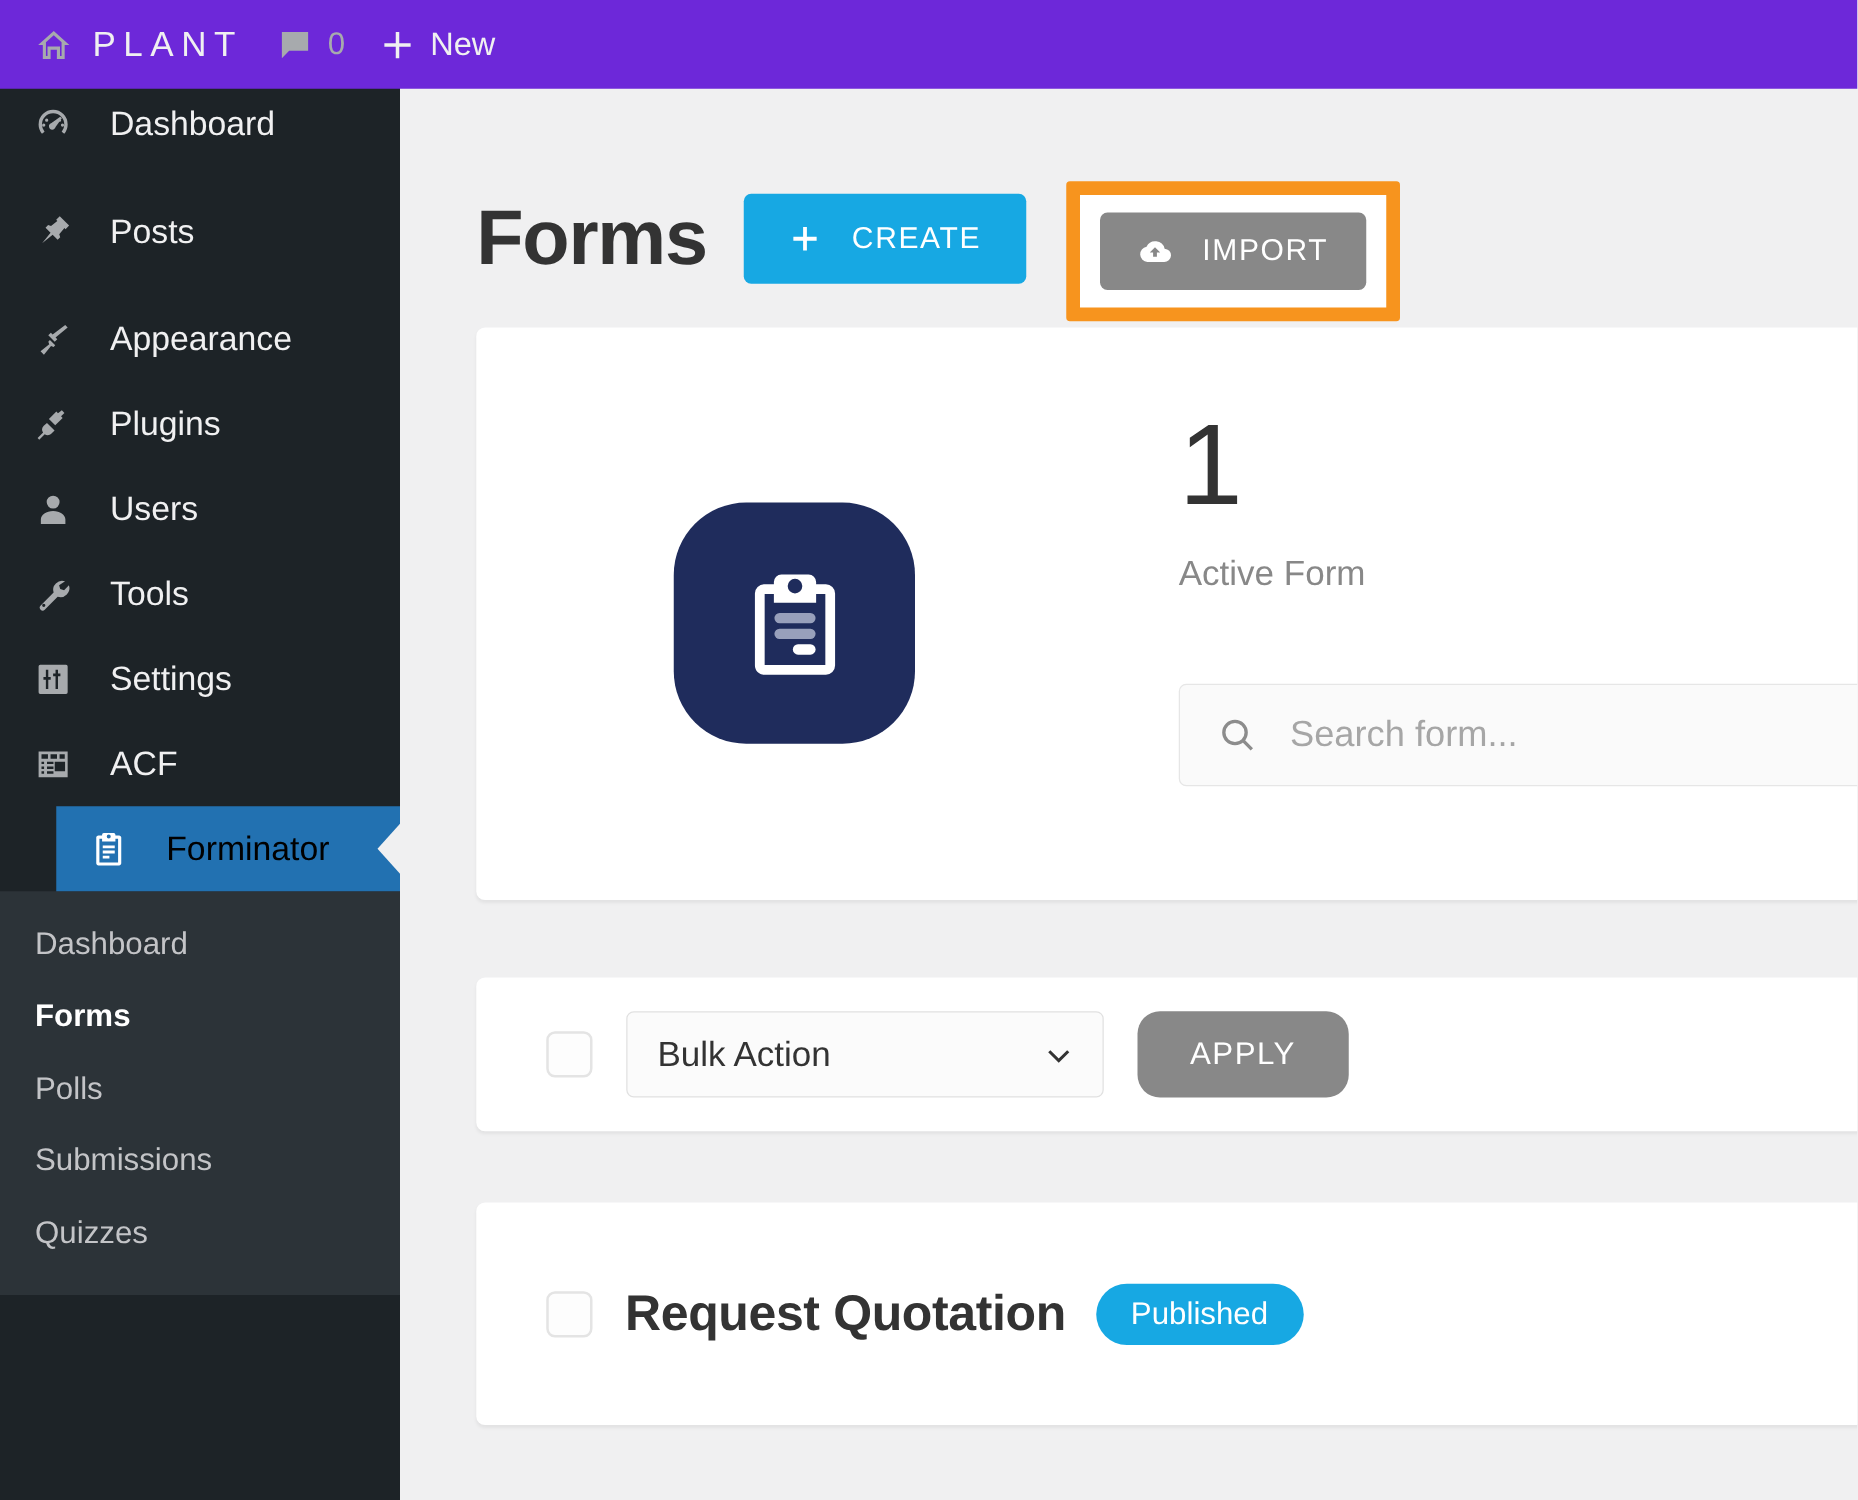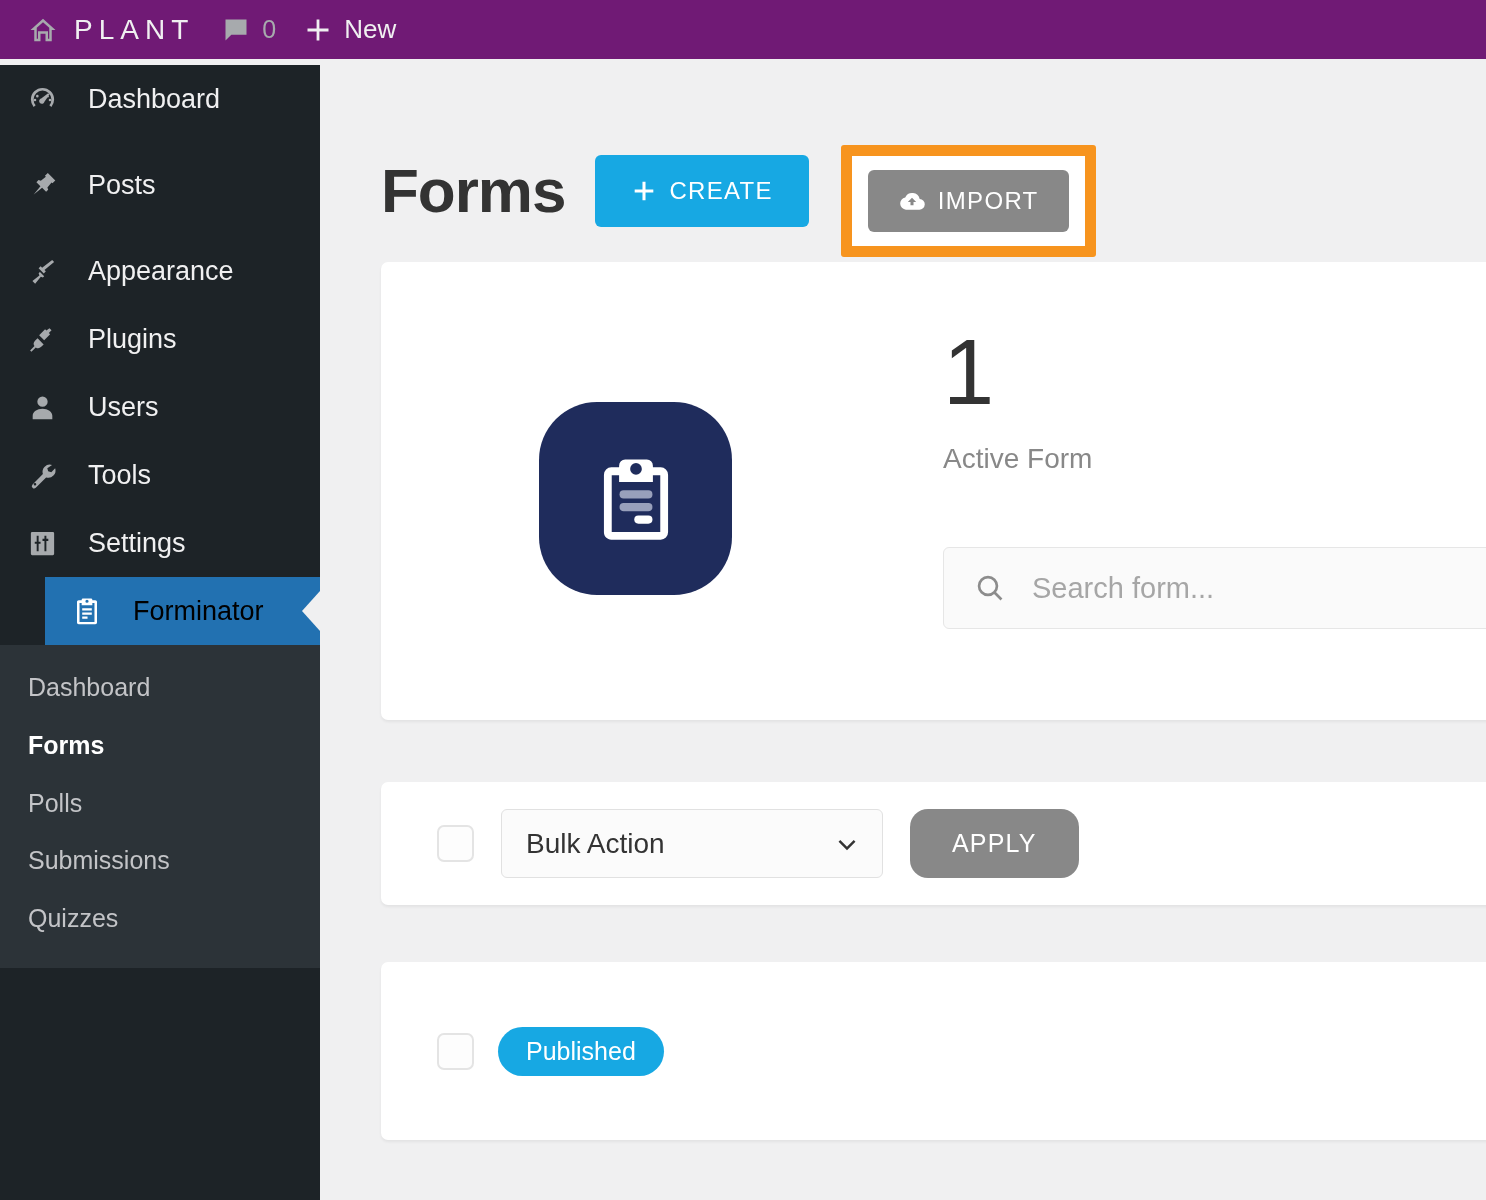--- a/index.html
+++ b/index.html
@@ -16,22 +16,22 @@
     background: #f0f0f1;
     color: #1d2327;
     -webkit-font-smoothing: antialiased;
   }
 
   .screen { position: relative; width: 1486px; height: 1200px; overflow: hidden; }
 
   
   .adminbar {
     position: absolute; top: 0; left: 0;
-    width: 1486px; height: 59px;
-    background: #701a75;
+    width: 1486px; height: 71px;
+    background: #6d28d9;
     display: flex; align-items: center;
     padding-left: 14px;
     z-index: 40;
   }
   .ab-item {
     display: flex; align-items: center;
     height: 65px;
     padding: 0 14px;
     color: #f0f0f1;
     font-size: 25px;
@@ -122,21 +122,21 @@
   .page-title {
     font-size: 62px;
     font-weight: 700;
     color: #333;
     letter-spacing: -1px;
     line-height: 1;
     margin-right: 30px;
   }
   .btn {
     display: inline-flex; align-items: center; justify-content: center;
-    gap: 12px;
+    gap: 24px;
     border: none;
     border-radius: 6px;
     font-family: "Liberation Sans", sans-serif;
     font-size: 24px;
     letter-spacing: 1.3px;
     color: #fff;
     cursor: pointer;
     white-space: nowrap;
   }
   .btn-create {
@@ -399,20 +399,28 @@
 
     <div class="menu-item">
       <span class="mi-icon">
         <svg width="31" height="31" viewBox="0 0 24 24">
             <path d="M4 3h16a1 1 0 0 1 1 1v16a1 1 0 0 1-1 1H4a1 1 0 0 1-1-1V4a1 1 0 0 1 1-1zm5 3H7.5v4.6H6v1.6h1.5V18H9v-5.8h1.5v-1.6H9V6zm6 0h-1.5v2.4H12V10h1.5v8H15v-8h1.5V8.4H15V6z"></path>
           </svg>
       </span>
       <span>Settings</span>
     </div>
 
+    <div class="menu-item">
+      <span class="mi-icon">
+        <svg width="31" height="31" viewBox="0 0 24 24">
+            <path d="M3 4h18v16H3V4zm1.8 1.8v2.7h4v-2.7h-4zm5.6 0v2.7h4v-2.7h-4zm5.6 0v2.7h3.2v-2.7h-3.2zM4.8 10.3v1.5h1.6v-1.5H4.8zm3.4 0v1.5h4v-1.5h-4zm4.8 0v6h6.4v-6h-6.4zM4.8 13.3v1.5h1.6v-1.5H4.8zm3.4 0v1.5h4v-1.5h-4zM4.8 16.3v1.5h1.6v-1.5H4.8zm3.4 0v1.5h4v-1.5h-4z"></path>
+          </svg>
+      </span>
+      <span>ACF</span>
+    </div>
 
     <div class="menu-item current">
       <span class="mi-icon">
         <svg width="32" height="32" viewBox="0 0 24 24">
           <path fill="#fff" d="M9 2.6h6a1 1 0 0 1 1 1V4h2.2c.7 0 1.3.6 1.3 1.3v15.4c0 .7-.6 1.3-1.3 1.3H5.8c-.7 0-1.3-.6-1.3-1.3V5.3C4.5 4.6 5.1 4 5.8 4H8v-.4a1 1 0 0 1 1-1zm3 .9a1.2 1.2 0 1 0 0 2.4 1.2 1.2 0 0 0 0-2.4zM6.4 6v14.2h11.2V6H16v1.6H8V6H6.4zM8.4 10h7.2v1.7H8.4V10zm0 3.1h7.2v1.7H8.4v-1.7zm0 3.1h4v1.7h-4v-1.7z"></path>
         </svg>
       </span>
       <span>Forminator</span>
     </div>
 
@@ -495,18 +503,19 @@
         </span>
       </div>
 
       <button class="btn-apply">APPLY</button>
     </section>
 
     <div class="spacer-57"></div>
 
     <section class="card card-form-row">
       <div class="checkbox"></div>
+      <span class="form-row-title">Request Quotation</span>
       <span class="badge">Published</span>
     </section>
 
   </main>
 
 </div>
 
 </body></html>

